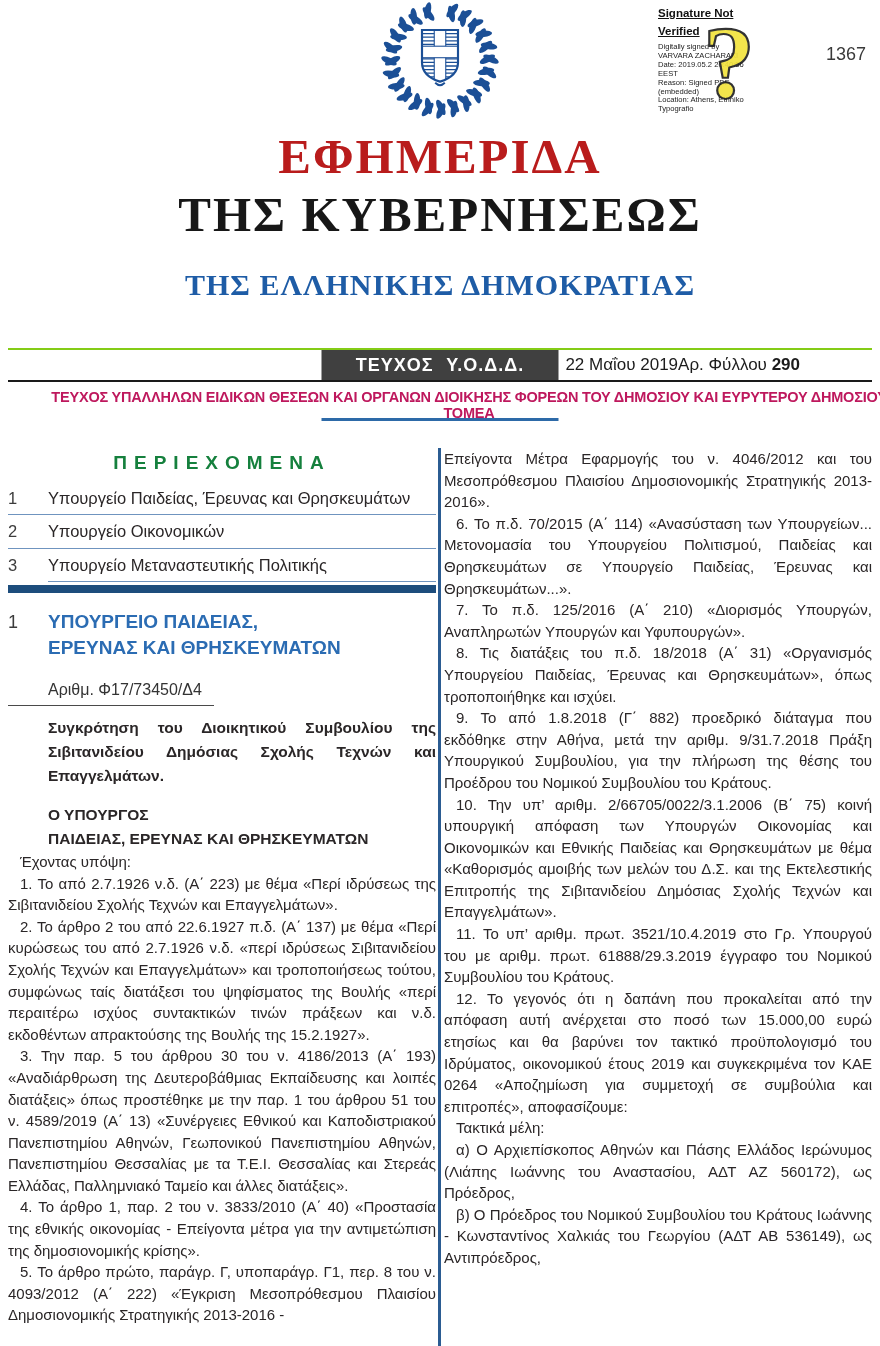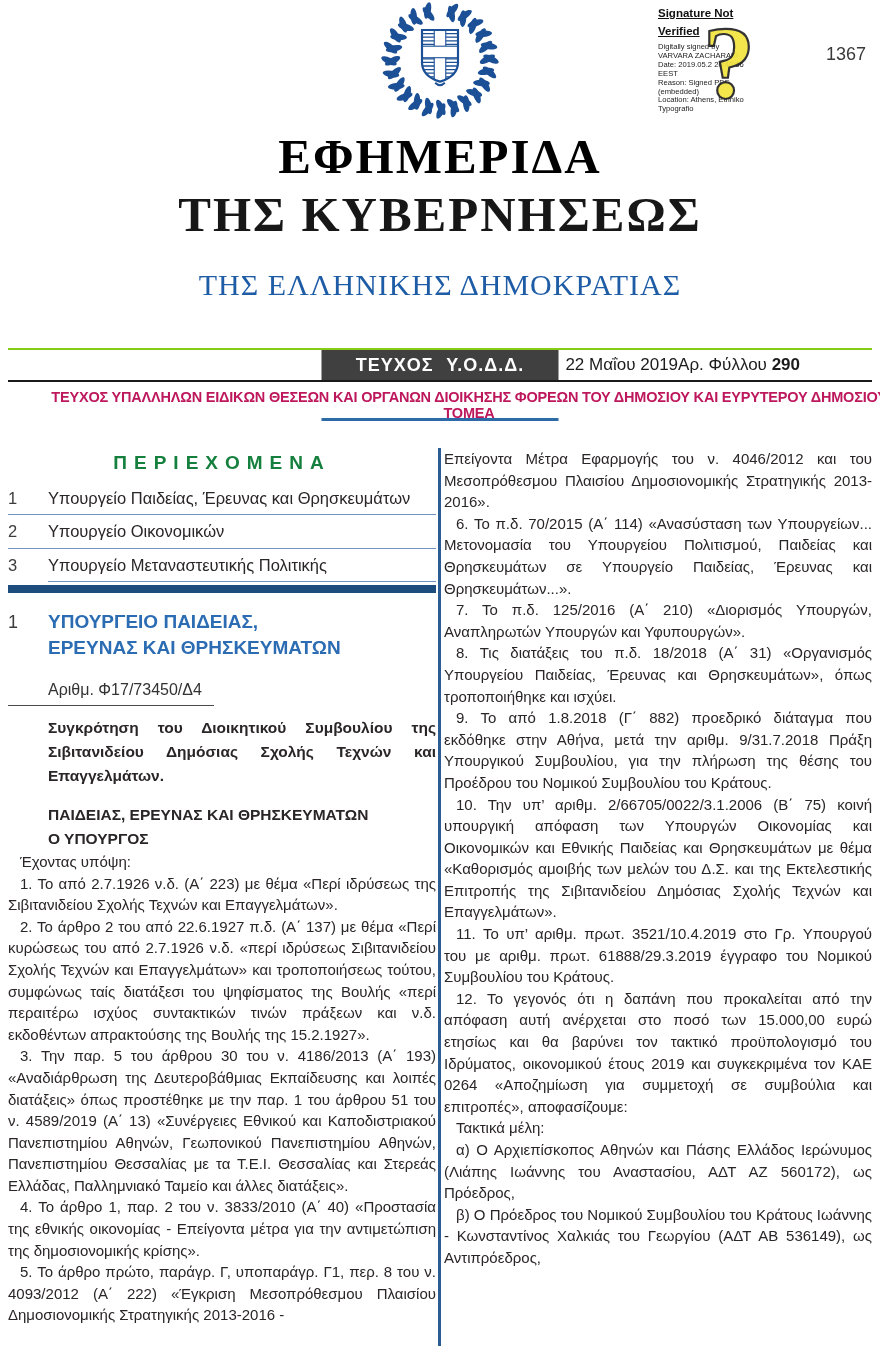--- a/index.html
+++ b/index.html
@@ -12,26 +12,26 @@
   .stamp{position:absolute;left:658px;top:4px;width:140px;font-family:"Liberation Sans",sans-serif;}
   .stamp-title{font-weight:bold;font-size:11.5px;line-height:18px;color:#111;width:90px;text-decoration:underline;}
   .stamp-lines{margin-top:3px;font-size:7.6px;line-height:8.9px;color:#222;}
   .stamp-qm{position:absolute;left:28px;top:8px;width:86px;height:104px;pointer-events:none;opacity:.92;}
   .page-number{position:absolute;right:14px;top:44px;font-size:18px;color:#3a3a3a;}
   
   .emblem{position:absolute;left:374px;top:0px;width:132px;height:120px;}
   
   .mast1{position:absolute;top:128px;left:0;width:100%;text-align:center;
     font-family:"Liberation Serif","DejaVu Serif",serif;font-weight:bold;
-    font-size:49px;letter-spacing:2px;color:#000000;}
+    font-size:49px;letter-spacing:2px;color:#b91c1c;}
   .mast2{position:absolute;top:186px;left:0;width:100%;text-align:center;
     font-family:"Liberation Serif","DejaVu Serif",serif;font-weight:bold;
     font-size:49px;letter-spacing:2px;color:#171717;}
   .mast3{position:absolute;top:268px;left:0;width:100%;text-align:center;
-    font-family:"Liberation Serif","DejaVu Serif",serif;font-weight:normal;
+    font-family:"Liberation Serif","DejaVu Serif",serif;font-weight:bold;
     font-size:30px;letter-spacing:1px;color:#1e5ca6;}
   
   .issue-bar{position:absolute;top:348px;left:8px;width:864px;height:30px;
     border-top:2px solid #84cc16;border-bottom:2px solid #1a1a1a;
     display:flex;align-items:center;justify-content:flex-end;
     font-size:17px;color:#1c1c1c;}
   .issue-date{padding-left:70px;}
   .issue-sheet{padding-right:72px;}
   .issue-sheet b{font-weight:bold;}
   .issue-box{position:absolute;left:50%;transform:translateX(-50%);top:0;height:30px;width:237px;
@@ -189,22 +189,22 @@
       <span>ΥΠΟΥΡΓΕΙΟ ΠΑΙΔΕΙΑΣ,</span><br>
       <span>ΕΡΕΥΝΑΣ ΚΑΙ ΘΡΗΣΚΕΥΜΑΤΩΝ</span>
     </span>
   </div>
 
   <div><span class="doc-number">Αριθμ. Φ17/73450/Δ4</span></div>
 
   <p class="doc-title">Συγκρότηση του Διοικητικού Συμβουλίου της Σιβιτανιδείου Δημόσιας Σχολής Τεχνών και Επαγγελμάτων.</p>
 
   <div class="authority">
+    <div>Ο ΥΠΟΥΡΓΟΣ</div>
     <div>ΠΑΙΔΕΙΑΣ, ΕΡΕΥΝΑΣ ΚΑΙ ΘΡΗΣΚΕΥΜΑΤΩΝ</div>
-    <div>Ο ΥΠΟΥΡΓΟΣ</div>
   </div>
 
   <p class="para preamble">Έχοντας υπόψη:</p>
 
   <p class="para">1. Το από 2.7.1926 ν.δ. (Α΄ 223) με θέμα «Περί ιδρύσεως της Σιβιτανιδείου Σχολής Τεχνών και Επαγγελμάτων».</p>
     <p class="para">2. Το άρθρο 2 του από 22.6.1927 π.δ. (Α΄ 137) με θέμα «Περί κυρώσεως του από 2.7.1926 ν.δ. «περί ιδρύσεως Σιβιτανιδείου Σχολής Τεχνών και Επαγγελμάτων» και τροποποιήσεως τούτου, συμφώνως ταίς διατάξεσι του ψηφίσματος της Βουλής «περί περαιτέρω ισχύος συντακτικών τινών πράξεων και ν.δ. εκδοθέντων απρακτούσης της Βουλής της 15.2.1927».</p>
     <p class="para">3. Την παρ. 5 του άρθρου 30 του ν. 4186/2013 (Α΄ 193) «Αναδιάρθρωση της Δευτεροβάθμιας Εκπαίδευσης και λοιπές διατάξεις» όπως προστέθηκε με την παρ. 1 του άρθρου 51 του ν. 4589/2019 (Α΄ 13) «Συνέργειες Εθνικού και Καποδιστριακού Πανεπιστημίου Αθηνών, Γεωπονικού Πανεπιστημίου Αθηνών, Πανεπιστημίου Θεσσαλίας με τα Τ.Ε.Ι. Θεσσαλίας και Στερεάς Ελλάδας, Παλλημνιακό Ταμείο και άλλες διατάξεις».</p>
     <p class="para">4. Το άρθρο 1, παρ. 2 του ν. 3833/2010 (Α΄ 40) «Προστασία της εθνικής οικονομίας - Επείγοντα μέτρα για την αντιμετώπιση της δημοσιονομικής κρίσης».</p>
     <p class="para">5. Το άρθρο πρώτο, παράγρ. Γ, υποπαράγρ. Γ1, περ. 8 του ν. 4093/2012 (Α΄ 222) «Έγκριση Μεσοπρόθεσμου Πλαισίου Δημοσιονομικής Στρατηγικής 2013-2016 -</p>
 </div>

